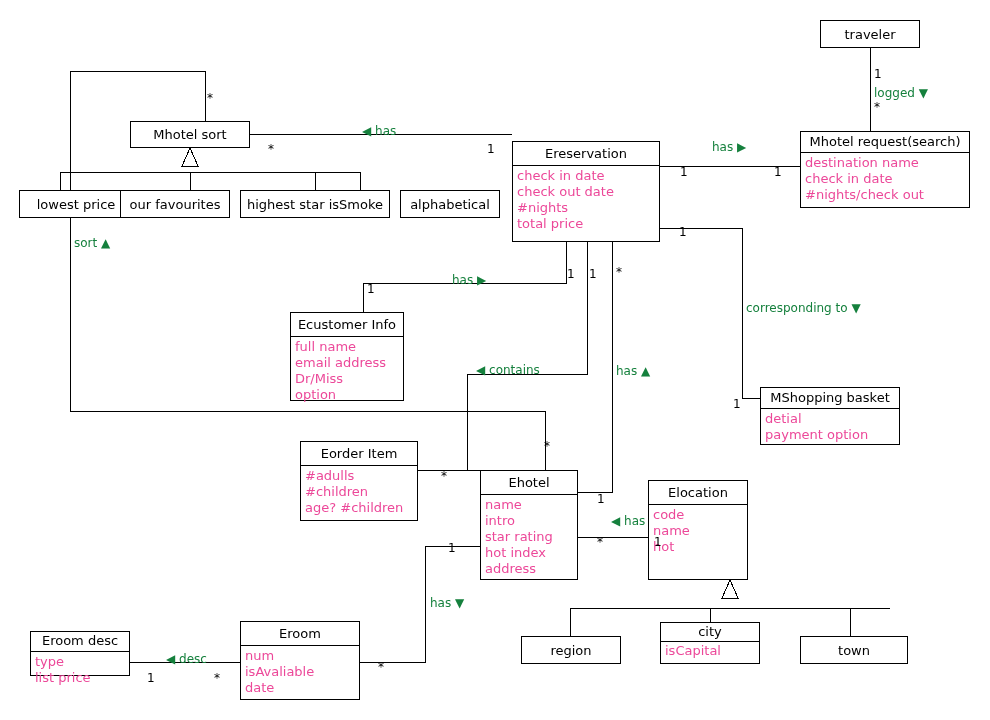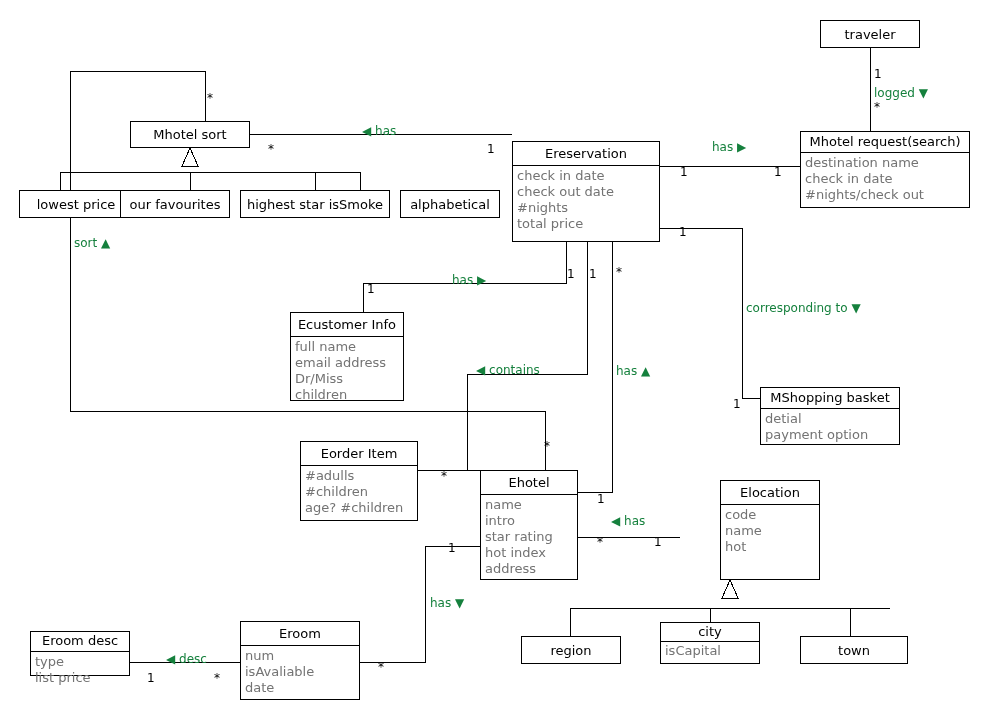--- a/index.html
+++ b/index.html
@@ -5,21 +5,21 @@
   html,body{margin:0;padding:0;background:#ffffff;}
   body{width:990px;height:720px;overflow:hidden;font-family:"DejaVu Sans",sans-serif;}
   #stage{position:relative;width:990px;height:720px;background:#fff;}
   svg{position:absolute;left:0;top:0;width:990px;height:720px;}
   .umlbox{position:absolute;box-sizing:border-box;border:1px solid #000;background:#fff;}
   .umlbox .hdr{
     text-align:center;font-size:13px;color:#000;line-height:1.05;
     padding:5px 6px 4px 6px;white-space:nowrap;
   }
   .umlbox .sep{border-top:1px solid #000;}
-  .umlbox .attrs{font-size:13px;color:#737373;padding:2px 4px 3px 4px;line-height:16px;white-space:nowrap;}
+  .umlbox .attrs{font-size:13px;color:#ec4899;padding:2px 4px 3px 4px;line-height:16px;white-space:nowrap;}
   .umlbox .attrs div{white-space:nowrap;}
   .plainbox{position:absolute;box-sizing:border-box;border:1px solid #000;background:#fff;
     display:flex;align-items:center;justify-content:center;font-size:13px;color:#000;white-space:nowrap;}
   .lbl{position:absolute;font-size:12px;color:#15803d;white-space:nowrap;background:transparent;line-height:14px;}
   .mult{position:absolute;font-size:12px;color:#000;white-space:nowrap;line-height:12px;}
 </style>
 </head>
 <body>
 
 <div id="stage">
@@ -113,21 +113,21 @@
       <div>total price</div>
     </div>
   </div>
 
   <div class="umlbox" style="left:290px;top:312px;width:114px;height:89px;">
     <div class="hdr">Ecustomer Info</div>
     <div class="attrs sep">
       <div>full name</div>
       <div>email address</div>
       <div>Dr/Miss</div>
-      <div>children</div>
+      <div>option</div>
     </div>
   </div>
 
   <div class="umlbox" style="left:760px;top:351px;width:140px;height:58px;margin-top:36px;">
     <div class="hdr" style="padding:3px 4px 3px 4px;">MShopping basket</div>
     <div class="attrs sep">
       <div>detial</div>
       <div>payment option</div>
     </div>
   </div>
@@ -145,21 +145,21 @@
     <div class="hdr">Ehotel</div>
     <div class="attrs sep">
       <div>name</div>
       <div>intro</div>
       <div>star rating</div>
       <div>hot index</div>
       <div>address</div>
     </div>
   </div>
 
-  <div class="umlbox" style="left:720px;top:480px;width:100px;height:100px;">
+  <div class="umlbox" style="left:648px;top:480px;width:100px;height:100px;">
     <div class="hdr">Elocation</div>
     <div class="attrs sep">
       <div>code</div>
       <div>name</div>
       <div>hot</div>
     </div>
   </div>
 
   <div class="plainbox" style="left:521px;top:636px;width:100px;height:28px;">
     <span>region</span>

